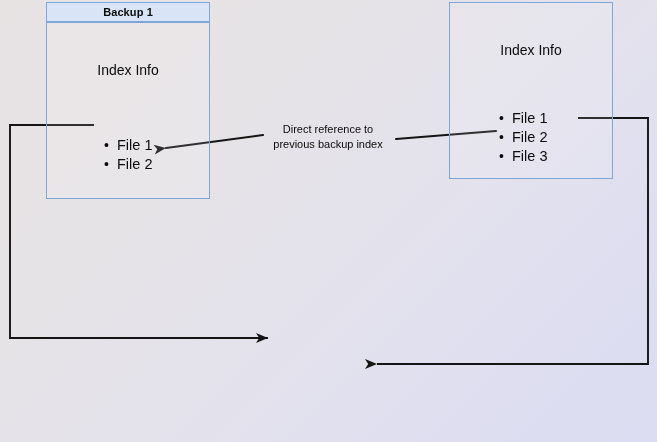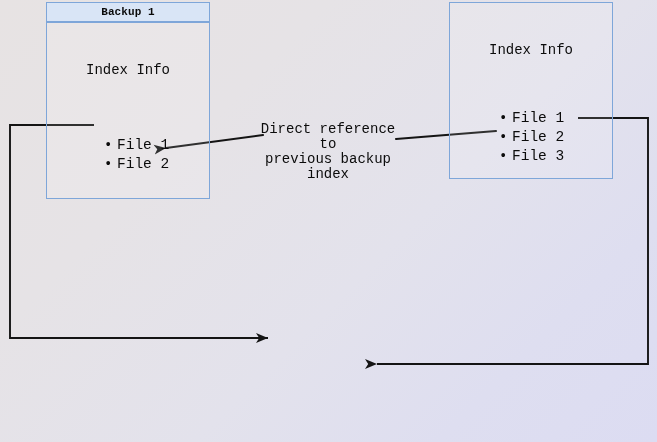--- a/index.html
+++ b/index.html
@@ -5,21 +5,21 @@
   html, body {
     margin: 0;
     padding: 0;
     background: #ffffff;
   }
   #canvas {
     position: relative;
     width: 657px;
     height: 442px;
     overflow: hidden;
-    font-family: Liberation Mono, monospace;
+    font-family: Liberation Sans, sans-serif;
     background: linear-gradient(135deg, #e7e3e3 0%, #e6e3e6 30%, #e3e2ec 58%, #dedef0 80%, #dcdcf2 100%);
   }
   #edge-layer {
     position: absolute;
     left: 0; top: 0;
     width: 657px;
     height: 442px;
     pointer-events: none;
   }
   .node {
@@ -84,21 +84,21 @@
   .bullet-list li::before {
     content: "\2022";
     position: absolute;
     left: 0;
     top: -0.5px;
     font-size: 14px;
   }
   .edge-label {
     position: absolute;
     text-align: center;
-    font-size: 14px;
+    font-size: 11px;
     line-height: 15px;
     color: #0b0b0b;
     white-space: pre-line;
   }
 </style>
 </head>
 <body>
 
 <div id="canvas">
 

